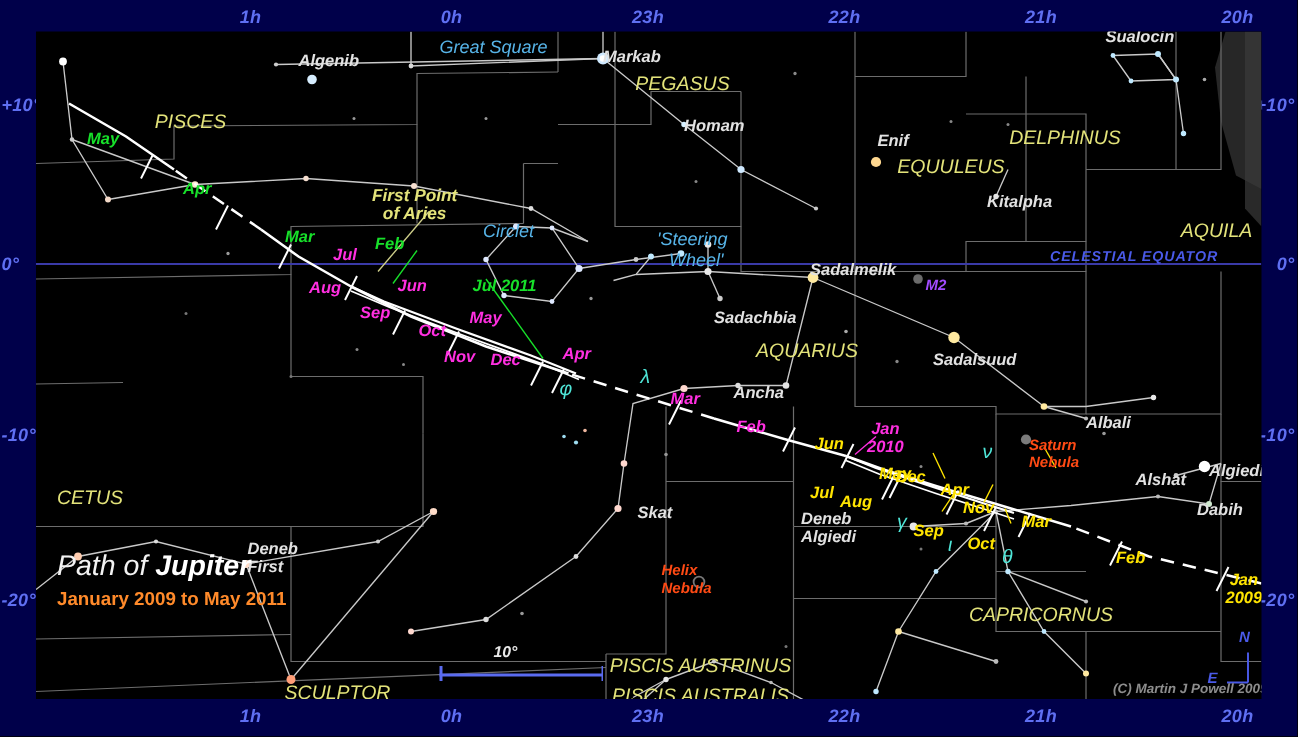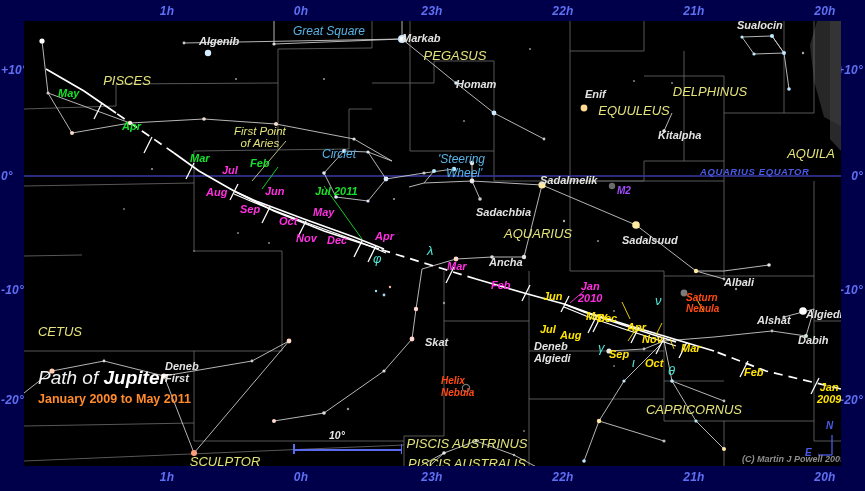--- a/index.html
+++ b/index.html
@@ -447,26 +447,26 @@
         <div class="tx m11" style="left: 255px; top: 195px;">Oct</div>
         <div class="tx m11" style="left: 272px; top: 212px;">Nov</div>
         <div class="tx m11" style="left: 303px; top: 214px;">Dec</div>
         <div class="tx mgr" style="left: 291px; top: 165px;">Jul 2011</div>
         <div class="tx mgr" style="left: 226px; top: 137px;">Feb</div>
         <div class="tx mgr" style="left: 166px; top: 132px;">Mar</div>
         <div class="tx mgr" style="left: 98px; top: 100px;">Apr</div>
         <div class="tx mgr" style="left: 34px; top: 67px;">May</div>
       </div>
 
-    <div class="tx fpa" style="left:210px;top:104px;">
+    <div class="tx fpa" style="left:224px;top:104px;font-weight:bold;">
       <div>First Point</div>
       <div>of Aries</div>
     </div>
 
-    <div class="tx eqtxt" style="left:676px;top:146px;">AQUARIUS EQUATOR</div>
+    <div class="tx eqtxt" style="left:676px;top:146px;">CELESTIAL EQUATOR</div>
 
     <div class="tx t1" style="left:14px;top:347px;">
       <span>Path of </span><b><span>Jupiter</span></b>
     </div>
     <div class="tx t2" style="left:14px;top:372px;">January 2009 to May 2011</div>
 
     <div style="position:absolute;left:269px;top:423px;width:109px;height:10px;">
       <div style="position:absolute;left:0;top:5px;width:109px;height:1.5px;background:#5a6bf0;"></div>
       <div style="position:absolute;left:0;top:0;width:1.5px;height:10px;background:#5a6bf0;"></div>
       <div style="position:absolute;right:0;top:0;width:1.5px;height:10px;background:#5a6bf0;"></div>

